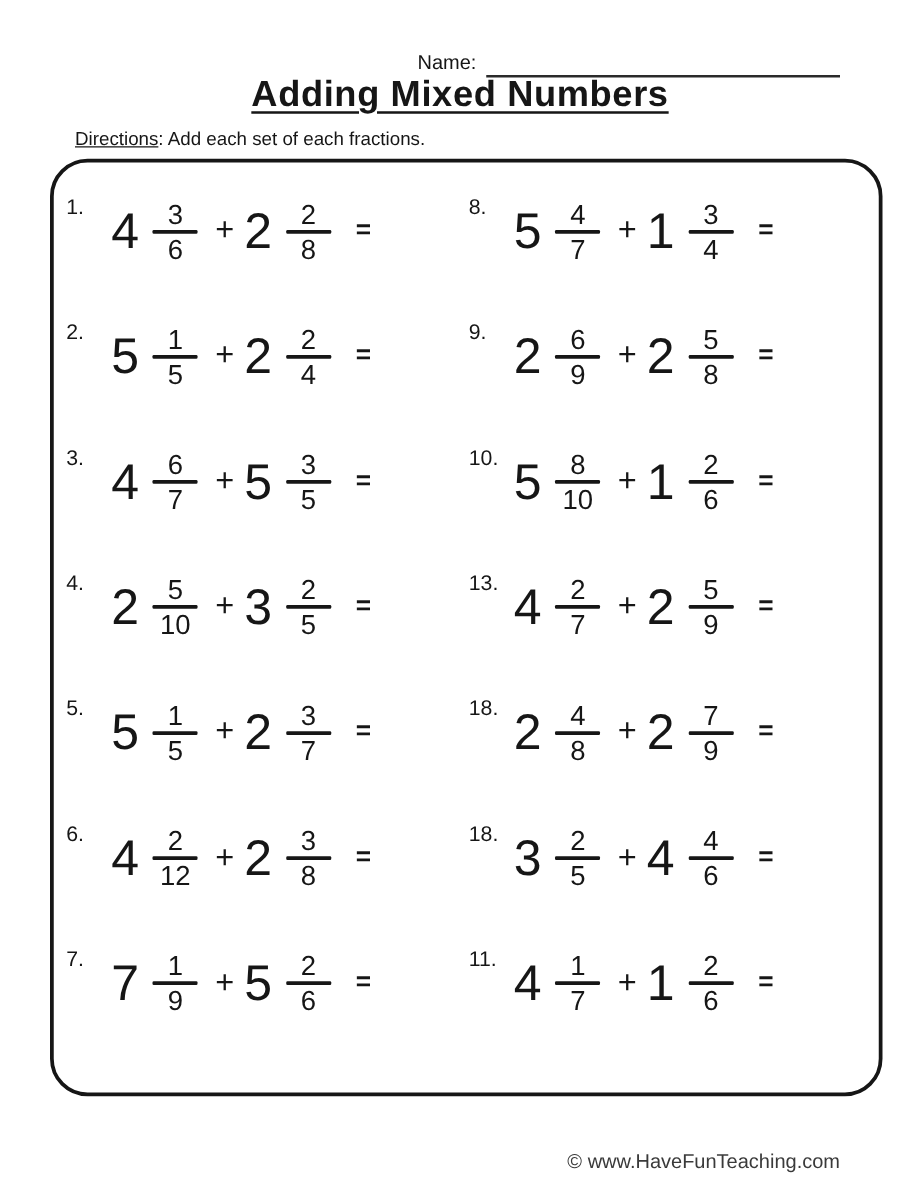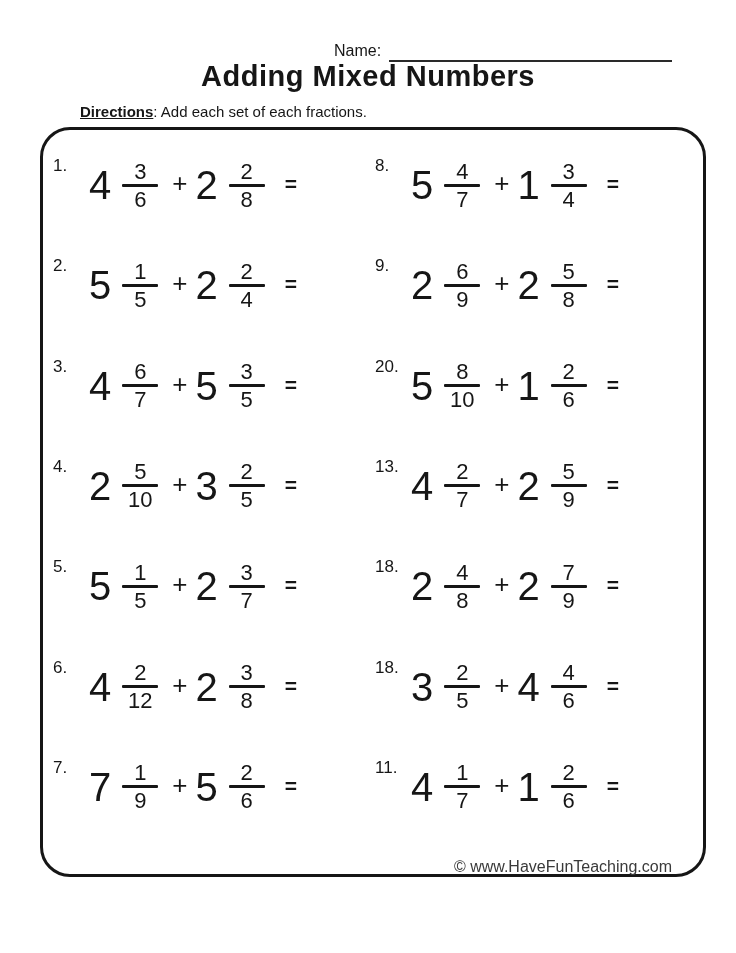--- a/index.html
+++ b/index.html
@@ -16,25 +16,26 @@
     display: flex; align-items: flex-end; text-align: right;
   }
   .name-label { font-size: 16px; padding-right: 8px; line-height: 22px; }
   .name-line { flex: 1; border-bottom: 2px solid #2a2a2a; height: 21px; }
   .page-title {
     position: absolute; top: 60px; left: 0; width: 100%;
     text-align: center; font-size: 29px; font-weight: 700;
     letter-spacing: 0.5px;
   }
   .page-title span {
+    text-decoration: underline;
     text-decoration-thickness: 2px;
     text-underline-offset: 4px;
   }
   .directions { position: absolute; top: 103px; left: 60px; font-size: 15px; }
-  .directions .dir-label { font-weight: 700; text-decoration: underline; margin-left: 20px; }
+  .directions .dir-label { font-weight: 400; text-decoration: underline; }
   .worksheet-box {
     position: absolute; top: 127px; left: 40px;
     width: 666px; height: 750px;
     border: 3px solid #161616; border-radius: 30px;
     display: flex; background: #fff;
   }
   .col {
     display: flex; flex-direction: column; justify-content: space-between;
     padding: 24px 0 56px 10px;
   }
@@ -48,21 +49,21 @@
   .whole { font-size: 40px; line-height: 40px; }
   .frac {
     display: inline-flex; flex-direction: column; align-items: center;
     margin-left: 11px; min-width: 36px;
   }
   .fnum, .fden { font-size: 22px; line-height: 23px; padding: 0 3px; }
   .fbar { height: 3px; background: #161616; width: 100%; margin: 1px 0; border-radius: 1px; }
   .plus { font-size: 26px; line-height: 26px; margin: 0 8px 4px 14px; }
   .equals { font-size: 21px; font-weight: 700; margin-left: 20px; margin-bottom: 2px; }
   .footer {
-    position: absolute; top: 858px; right: 64px;
+    position: absolute; top: 921px; right: 64px;
     font-size: 16px; color: #3a3a3a;
   }
 </style>
 </head>
 <body>
 
 <div class="name-row">
   <span class="name-label">Name:</span>
   <span class="name-line"></span>
 </div>
@@ -234,21 +235,21 @@
     <span class="whole w2">2</span>
     <span class="frac">
       <span class="fnum f2n">5</span>
       <span class="fbar"></span>
       <span class="fden f2d">8</span>
     </span>
     <span class="equals">=</span>
   </div>
 
   <div class="problem">
-    <span class="pnum">20.</span>
+    <span class="pnum">10.</span>
     <span class="whole w1">5</span>
     <span class="frac">
       <span class="fnum f1n">8</span>
       <span class="fbar"></span>
       <span class="fden f1d">10</span>
     </span>
     <span class="plus">+</span>
     <span class="whole w2">1</span>
     <span class="frac">
       <span class="fnum f2n">2</span>

